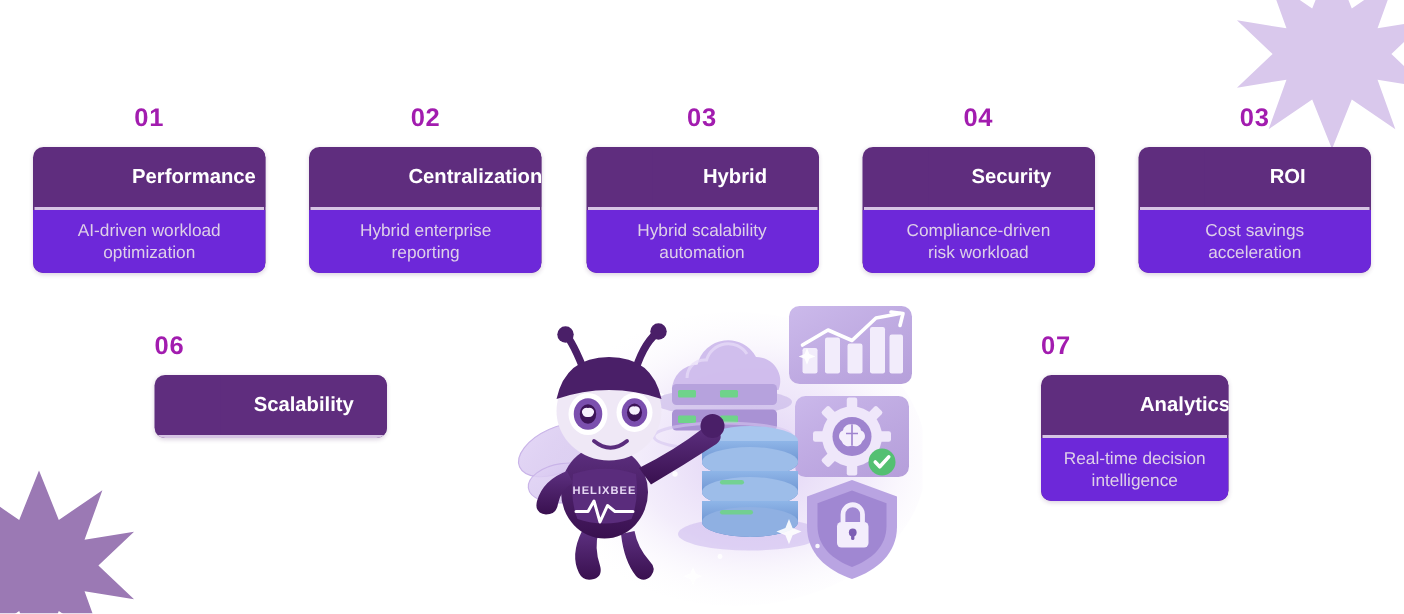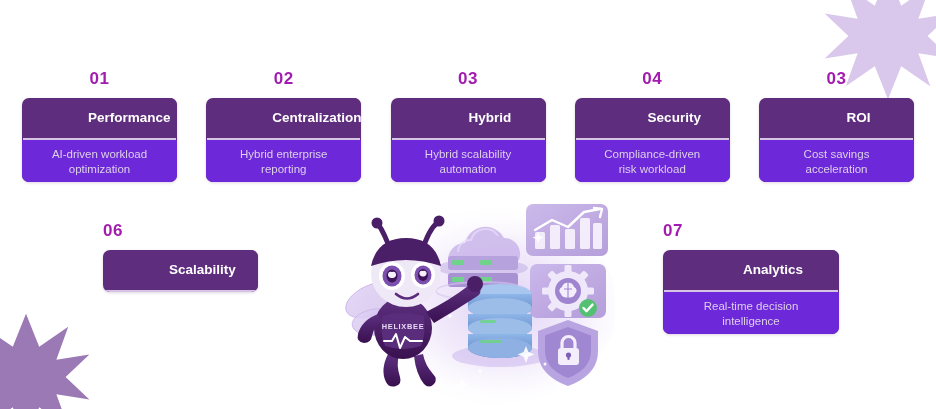--- a/index.html
+++ b/index.html
@@ -116,23 +116,23 @@
   #row-bottom { left: 0; top: 222px; width: 936px; }
 
   #slot-06 {
     position: absolute;
     left: 103px;
     top: 0;
     width: 155px;
   }
   #slot-07 {
     position: absolute;
-    left: 663px;
+    left: 694px;
     top: 0;
-    width: 176px;
+    width: 125px;
   }
   #slot-06, #slot-07 {
     display: flex;
     flex-direction: column;
     align-items: flex-start;
   }
   
   #slot-06 .card-body { letter-spacing: -0.1px; }
 
   

